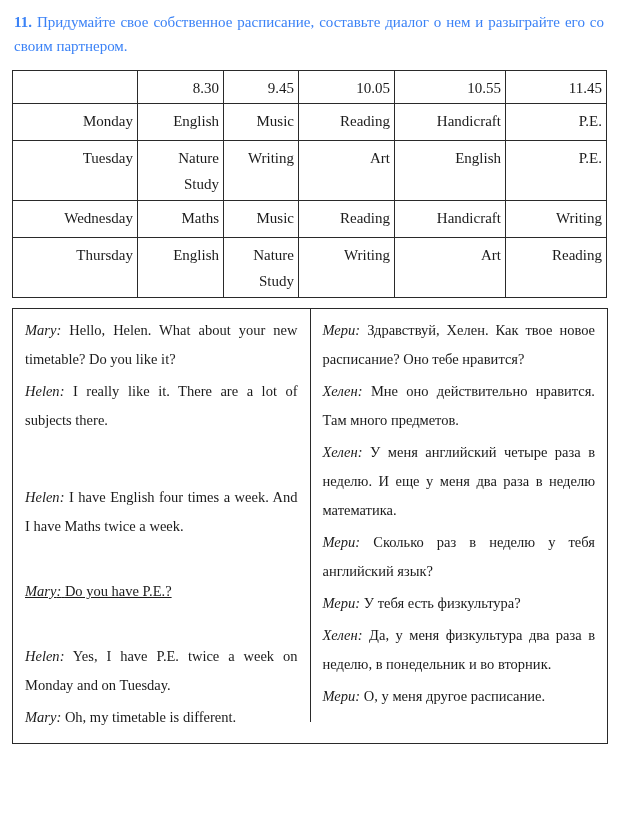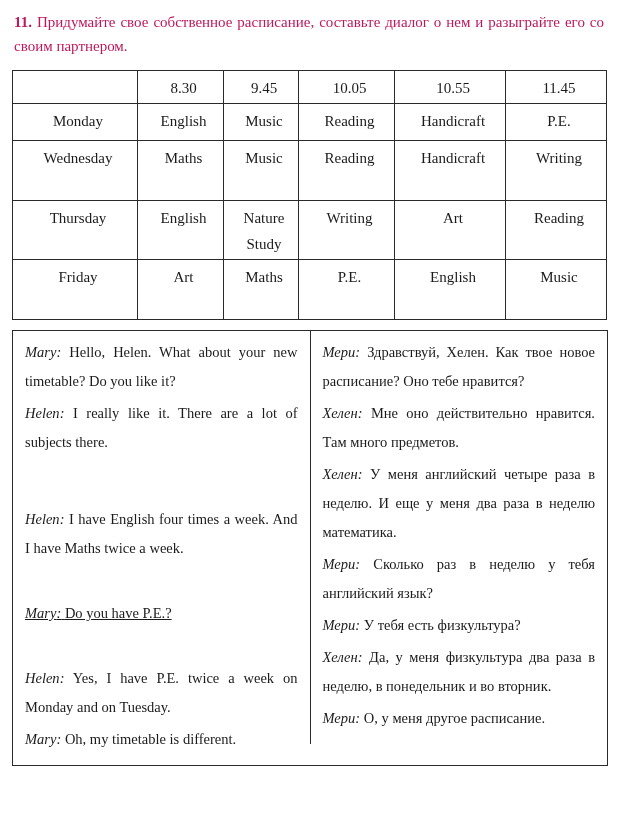--- a/index.html
+++ b/index.html
@@ -1,21 +1,21 @@
 <!DOCTYPE html>
 <html><head>
 <meta charset="utf-8">
 <style>
   html,body{margin:0;padding:0}
   body{width:618px;height:840px;background:#ffffff;color:#1b1b1b;font-family:"Liberation Serif",serif;overflow:hidden}
   .page{padding:8px 12px 0}
-  .task-header{font-size:15px;line-height:1.6;margin:2px 2px 12px;color:#be185d;text-align:justify}
+  .task-header{font-size:15px;line-height:1.6;margin:2px 2px 12px;color:#3b82f6;text-align:justify}
   .task-header .num{font-weight:bold;margin-right:5px}
   table.timetable{border-collapse:collapse;table-layout:fixed;width:594px;margin:0 0 10px}
-  .timetable th,.timetable td{border:1px solid #2a2a2a;vertical-align:top;text-align:center;font-weight:normal;font-size:15px;line-height:26px;padding:4px 4px 2px 10px;overflow:hidden}
+  .timetable th,.timetable td{border:1px solid #2a2a2a;vertical-align:top;text-align:right;font-weight:normal;font-size:15px;line-height:26px;padding:4px 4px 2px 10px;overflow:hidden}
   .timetable thead tr{height:32px}
   .timetable tbody tr{height:37px}
   .timetable tbody tr:nth-child(2),.timetable tbody tr:nth-child(4){height:60px}
   .dialogue{display:flex;border:1px solid #2a2a2a;width:594px;align-items:flex-start}
   .d-col{width:297px;padding:7px 12px 8px;font-size:14.5px;line-height:29px;text-align:justify}
   .d-col.ru{border-left:1px solid #2a2a2a}
   .d-line{margin:0 0 3px}
   .speaker{font-style:italic}
   .speaker::after{content:":"}
 </style>
@@ -48,42 +48,42 @@
     <tbody id="timetable-body">
         <tr>
           <td>Monday</td>
           <td>English</td>
           <td>Music</td>
           <td>Reading</td>
           <td>Handicraft</td>
           <td>P.E.</td>
         </tr>
         <tr>
+          <td>Tuesday</td>
+          <td>Nature Study</td>
+          <td>Writing</td>
+          <td>Art</td>
+          <td>English</td>
+          <td>P.E.</td>
+        </tr>
+        <tr>
           <td>Wednesday</td>
           <td>Maths</td>
           <td>Music</td>
           <td>Reading</td>
           <td>Handicraft</td>
           <td>Writing</td>
         </tr>
         <tr>
           <td>Thursday</td>
           <td>English</td>
           <td>Nature Study</td>
           <td>Writing</td>
           <td>Art</td>
           <td>Reading</td>
-        </tr>
-        <tr>
-          <td>Friday</td>
-          <td>Art</td>
-          <td>Maths</td>
-          <td>P.E.</td>
-          <td>English</td>
-          <td>Music</td>
         </tr>
       </tbody>
   </table>
 
   <div class="dialogue">
     <div class="d-col en" id="dialogue-en">
         <p class="d-line"><span class="speaker">Mary</span> <span>Hello, Helen. What about your new timetable? Do you like it?</span></p>
         <p class="d-line" style="margin-bottom: 48px;"><span class="speaker">Helen</span> <span>I really like it. There are a lot of subjects there.</span></p>
         <p class="d-line" style="margin-bottom: 36px; margin-top: 32px;"><span class="speaker">Helen</span> <span>I have English four times a week. And I have Maths twice a week.</span></p>
         <p class="d-line" style="margin-bottom: 36px; text-decoration: underline;"><span class="speaker">Mary</span> <span>Do you have P.E.?</span></p>

